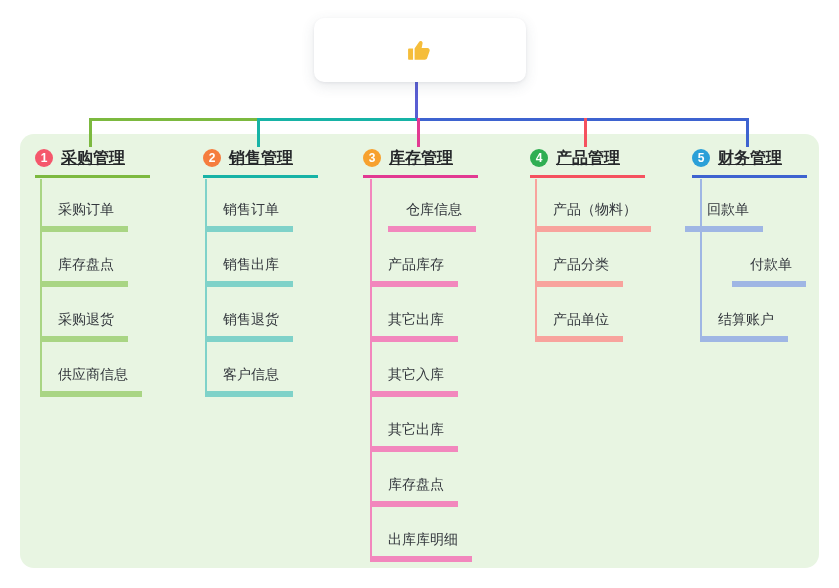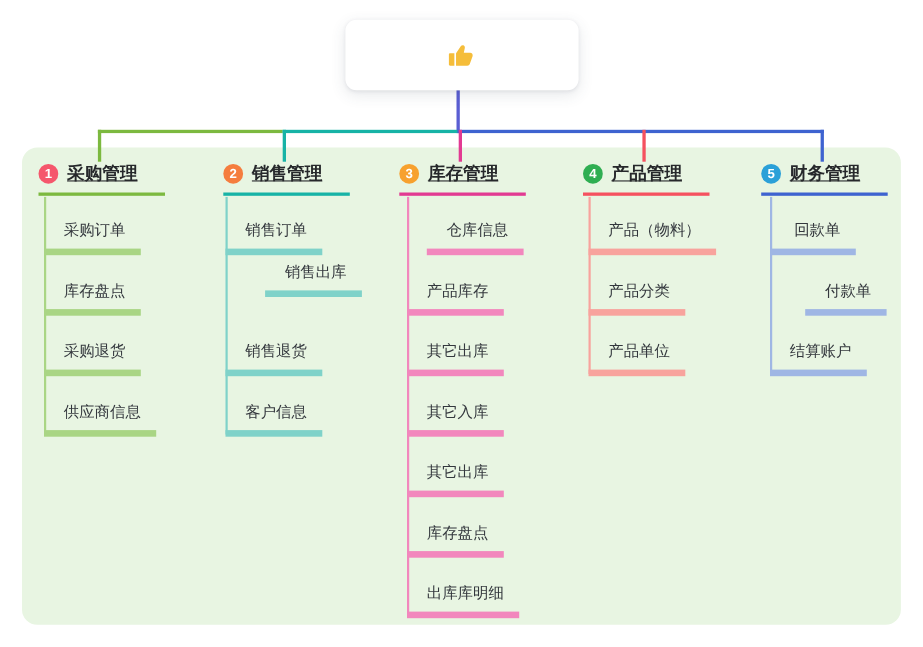--- a/index.html
+++ b/index.html
@@ -67,21 +67,21 @@
       <div class="child-item" style="left: 40px; top: 254px; border-bottom-color: rgb(169, 213, 132);">库存盘点</div>
       <div class="child-item" style="left: 40px; top: 309px; border-bottom-color: rgb(169, 213, 132);">采购退货</div>
       <div class="child-item" style="left: 40px; top: 364px; border-bottom-color: rgb(169, 213, 132);">供应商信息</div>
       <div class="seg" style="left: 256.5px; top: 118px; width: 3px; height: 29px; background: rgb(23, 179, 166); z-index: 2;"></div>
       <div class="branch-label" style="left: 203px; top: 147px; width: 115px; border-bottom-color: rgb(23, 179, 166);">
         <span class="badge" style="background: rgb(245, 125, 62);">2</span>
         <span class="branch-text">销售管理</span>
       </div>
       <div class="seg" style="left: 205px; top: 179px; width: 2px; height: 216px; background: rgb(127, 210, 201); z-index: 2;"></div>
       <div class="child-item" style="left: 205px; top: 199px; border-bottom-color: rgb(127, 210, 201);">销售订单</div>
-      <div class="child-item" style="left: 205px; top: 237px; border-bottom-color: rgb(127, 210, 201); margin-left: 36px;">销售出库</div>
+      <div class="child-item" style="left: 205px; top: 254px; border-bottom-color: rgb(127, 210, 201);">销售出库</div>
       <div class="child-item" style="left: 205px; top: 309px; border-bottom-color: rgb(127, 210, 201);">销售退货</div>
       <div class="child-item" style="left: 205px; top: 364px; border-bottom-color: rgb(127, 210, 201);">客户信息</div>
       <div class="seg" style="left: 416.5px; top: 118px; width: 3px; height: 29px; background: rgb(226, 58, 146); z-index: 2;"></div>
       <div class="branch-label" style="left: 363px; top: 147px; width: 115px; border-bottom-color: rgb(226, 58, 146);">
         <span class="badge" style="background: rgb(247, 161, 46);">3</span>
         <span class="branch-text">库存管理</span>
       </div>
       <div class="seg" style="left: 370px; top: 179px; width: 2px; height: 381px; background: rgb(242, 135, 189); z-index: 2;"></div>
       <div class="child-item" style="left: 388px; top: 199px; border-bottom-color: rgb(242, 135, 189); text-align: right;">仓库信息</div>
       <div class="child-item" style="left: 370px; top: 254px; border-bottom-color: rgb(242, 135, 189);">产品库存</div>
@@ -98,17 +98,17 @@
       <div class="seg" style="left: 535px; top: 179px; width: 2px; height: 161px; background: rgb(248, 163, 157); z-index: 2;"></div>
       <div class="child-item" style="left: 535px; top: 199px; border-bottom-color: rgb(248, 163, 157);">产品（物料）</div>
       <div class="child-item" style="left: 535px; top: 254px; border-bottom-color: rgb(248, 163, 157);">产品分类</div>
       <div class="child-item" style="left: 535px; top: 309px; border-bottom-color: rgb(248, 163, 157);">产品单位</div>
       <div class="seg" style="left: 745.5px; top: 118px; width: 3px; height: 29px; background: rgb(62, 99, 208); z-index: 2;"></div>
       <div class="branch-label" style="left: 692px; top: 147px; width: 115px; border-bottom-color: rgb(62, 99, 208);">
         <span class="badge" style="background: rgb(43, 160, 216);">5</span>
         <span class="branch-text">财务管理</span>
       </div>
       <div class="seg" style="left: 700px; top: 179px; width: 2px; height: 161px; background: rgb(159, 182, 228); z-index: 2;"></div>
-      <div class="child-item" style="left: 700px; top: 199px; border-bottom-color: rgb(159, 182, 228); padding-left: 22px;">回款单</div>
+      <div class="child-item" style="left: 685px; top: 199px; border-bottom-color: rgb(159, 182, 228); padding-left: 22px;">回款单</div>
       <div class="child-item" style="left: 732px; top: 254px; border-bottom-color: rgb(159, 182, 228); text-align: center;">付款单</div>
       <div class="child-item" style="left: 700px; top: 309px; border-bottom-color: rgb(159, 182, 228);">结算账户</div>
     </div>
 </div>
 
 </body></html>

